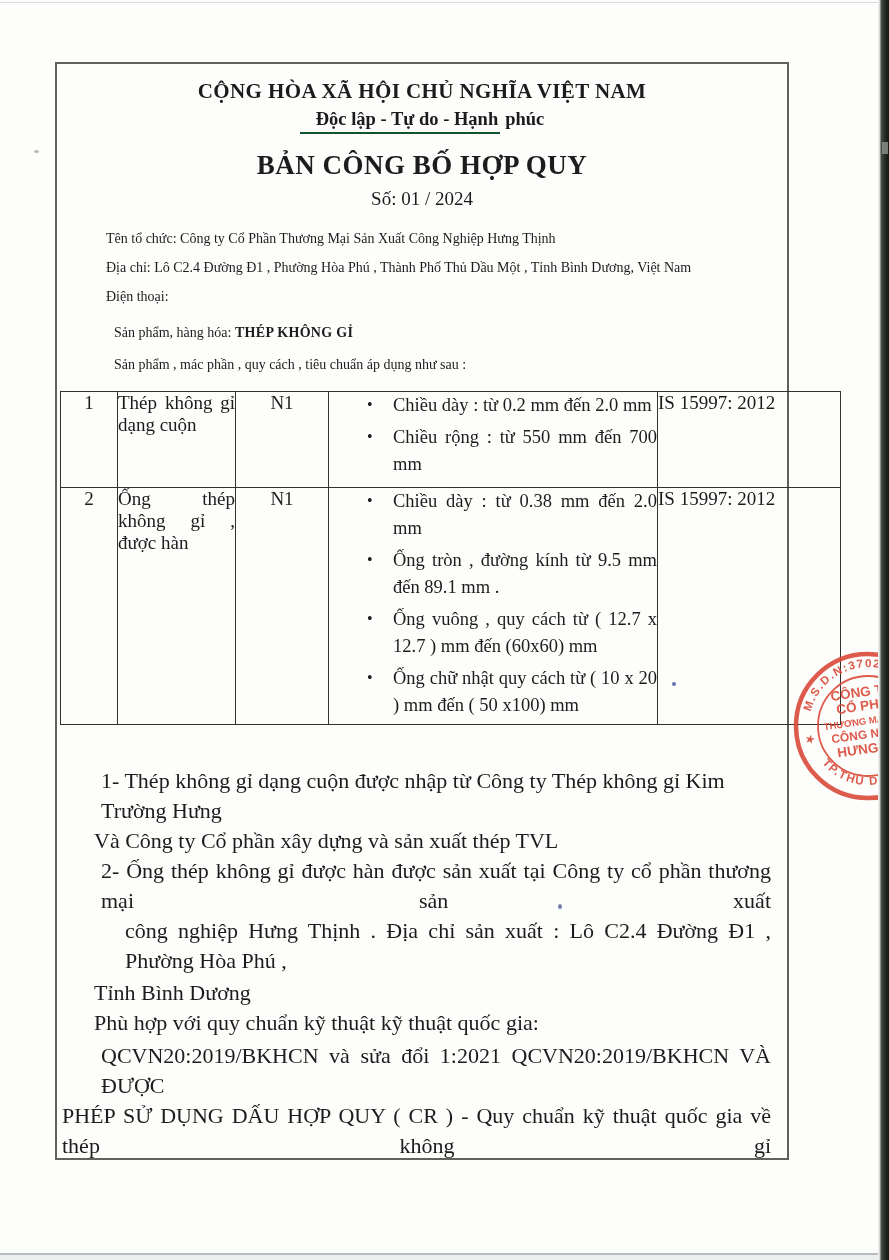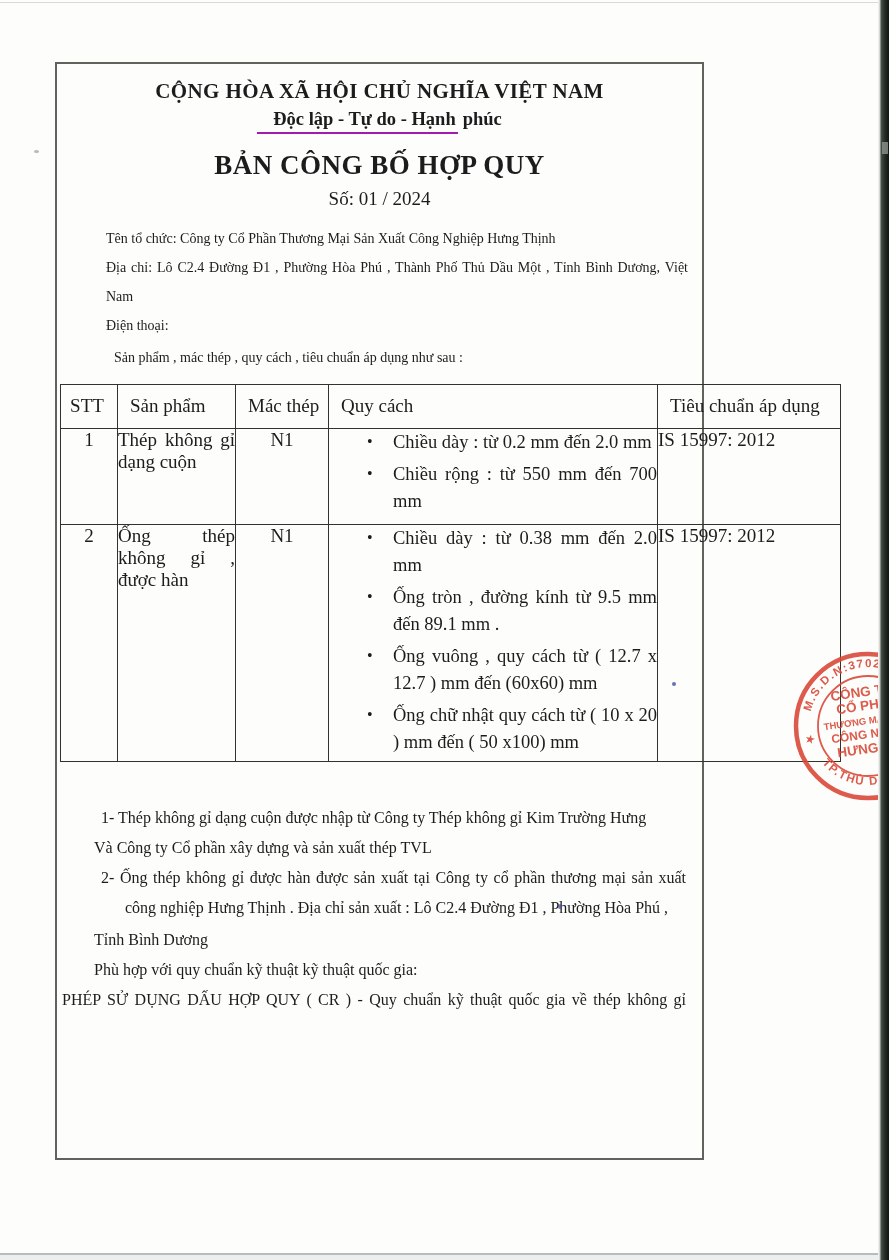--- a/index.html
+++ b/index.html
@@ -19,27 +19,27 @@
     position:absolute;left:0;bottom:0;width:100%;height:5px;z-index:5;
     background:#edefee;border-top:2px solid #b7bcc0;
   }
   .speck{position:absolute;border-radius:50%;z-index:2;}
   .speck-blue1{left:672px;top:682px;width:4px;height:4px;background:#3f53a0;opacity:.8;}
   .speck-blue2{left:558px;top:904px;width:4px;height:5px;background:#44509b;opacity:.75;}
   .speck-gray{left:34px;top:150px;width:5px;height:3px;background:#9b9b97;opacity:.7;}
 
   
   .border-box{
-    position:absolute;left:55px;top:62px;width:649px;height:1098px;
+    position:absolute;left:55px;top:62px;width:734px;height:1098px;
     box-sizing:border-box;border:2px solid #62625d;z-index:1;
   }
   
   .motto1{margin-top:14px;text-align:center;font-weight:bold;font-size:21px;letter-spacing:.4px;line-height:26px;}
   .motto2{margin-top:3px;text-align:center;font-weight:bold;font-size:18.5px;line-height:24px;}
-  .motto2 .ul{display:inline-block;border-bottom:2px solid #a21caf;padding:0 2px 1px 16px;}
+  .motto2 .ul{display:inline-block;border-bottom:2px solid #14532d;padding:0 2px 1px 16px;}
   .motto2 .tail{padding-left:5px;}
   .doc-title{margin-top:16px;text-align:center;font-weight:bold;font-size:27px;letter-spacing:.5px;line-height:30px;}
   .doc-number{margin-top:7px;text-align:center;font-size:19px;line-height:24px;}
 
   
   .intro{margin:13px 14px 12px 49px;font-size:14px;line-height:29px;}
   .intro p{margin:0;}
   .p-address{text-align:justify;}
   .p-product{margin-top:7px !important;padding-left:8px;}
   .p-brand{padding-left:8px;}
@@ -63,21 +63,21 @@
   tr.row2{height:237px;}
   td.cell-stt{text-align:center;padding-top:10px;}
   td.cell-sp{padding:10px 9px 0 11px;text-align:justify;}
   td.cell-mt{text-align:center;padding-top:10px;}
   td.cell-qc{padding:10px 12px 4px 0;}
   td.cell-tc{padding:10px 6px 0 11px;}
   .spec{position:relative;margin:0 0 5px 0;padding-left:64px;line-height:27px;font-size:18.5px;text-align:justify;}
   .spec .bullet{position:absolute;left:38px;top:-1px;font-size:16px;}
 
   
-  .notes{margin:41px 10px 0 0;font-size:16px;line-height:30px;}
+  .notes{margin:41px 10px 0 0;font-size:22px;line-height:30px;}
   .notes div{margin:0;}
   .n0{padding-left:44px;}
   .n1{padding-left:37px;}
   .n2{padding-left:44px;padding-right:6px;text-align:justify;text-align-last:justify;}
   .n3{padding-left:68px;padding-right:6px;text-align:justify;}
   .n4{padding-left:68px;}
   .n5{padding-left:37px;margin-top:2px !important;}
   .n6{padding-left:37px;}
   .n7{padding-left:44px;padding-right:6px;text-align:justify;text-align-last:justify;margin-top:3px !important;}
   .n8{padding-left:5px;padding-right:6px;text-align:justify;text-align-last:justify;}
@@ -99,39 +99,33 @@
     <div class="motto1">CỘNG HÒA XÃ HỘI CHỦ NGHĨA VIỆT NAM</div>
     <div class="motto2"><span class="ul">Độc lập - Tự do - Hạnh</span><span class="tail">phúc</span></div>
 
     <div class="doc-title">BẢN CÔNG BỐ HỢP QUY</div>
     <div class="doc-number">Số: 01 / 2024</div>
 
     <div class="intro">
       <p>Tên tổ chức: Công ty Cổ Phần Thương Mại Sản Xuất Công Nghiệp Hưng Thịnh</p>
       <p class="p-address">Địa chỉ: Lô C2.4 Đường Đ1 , Phường Hòa Phú , Thành Phố Thủ Dầu Một , Tỉnh Bình Dương, Việt Nam</p>
       <p>Điện thoại:</p>
-      <p class="p-table-intro">Sản phẩm , mác thép , quy cách , tiêu chuẩn áp dụng như sau :</p>
+      <p class="p-product"><span>Sản phẩm, hàng hóa: </span><b>THÉP KHÔNG GỈ</b></p>
+      <p class="p-table-intro">Sản phẩm , mác phần , quy cách , tiêu chuẩn áp dụng như sau :</p>
     </div>
 
     <table class="products">
       <colgroup>
           <col class="c1">
           <col class="c2">
           <col class="c3">
           <col class="c4">
           <col class="c5">
         </colgroup>
       <tbody>
-          <tr class="hdr">
-        <th class="c-stt">STT</th>
-        <th>Sản phẩm</th>
-        <th>Mác thép</th>
-        <th>Quy cách</th>
-        <th>Tiêu chuẩn áp dụng</th>
-      </tr>
       <tr class="row1">
         <td class="cell-stt">1</td>
         <td class="cell-sp">Thép không gỉ dạng cuộn</td>
         <td class="cell-mt">N1</td>
         <td class="cell-qc">
           <div class="spec"><span class="bullet">•</span><span>Chiều dày : từ 0.2 mm đến 2.0 mm</span></div>
           <div class="spec"><span class="bullet">•</span><span>Chiều rộng : từ 550 mm đến 700 mm</span></div>
         </td>
         <td class="cell-tc">IS 15997: 2012</td>
       </tr>
@@ -150,20 +144,21 @@
     </tbody>
       </table>
 
     <div class="notes">
       <div class="n0">1- Thép không gỉ dạng cuộn được nhập từ Công ty Thép không gỉ Kim Trường Hưng</div>
       <div class="n1">Và Công ty Cổ phần xây dựng và sản xuất thép TVL</div>
       <div class="n2">2- Ống thép không gỉ được hàn được sản xuất tại Công ty cổ phần thương mại sản xuất</div>
       <div class="n3">công nghiệp Hưng Thịnh . Địa chỉ sản xuất : Lô C2.4 Đường Đ1 , Phường Hòa Phú ,</div>
       <div class="n5">Tỉnh Bình Dương</div>
       <div class="n6">Phù hợp với quy chuẩn kỹ thuật kỹ thuật quốc gia:</div>
+      <div class="n7">QCVN20:2019/BKHCN và sửa đổi 1:2021 QCVN20:2019/BKHCN VÀ ĐƯỢC</div>
       <div class="n8">PHÉP SỬ DỤNG DẤU HỢP QUY ( CR ) - Quy chuẩn kỹ thuật quốc gia về thép không gỉ</div>
     </div>
 
   </div>
 
   <div class="stamp-wrap">
     <svg width="160" height="160" viewBox="0 0 160 160">
       <defs>
         <path id="arcTop" d="M 21.9 69.8 A 59 59 0 0 1 138.1 69.8" fill="none"></path>
         <path id="arcBottom" d="M 31.7 113.8 A 59 59 0 0 0 128.3 113.8" fill="none"></path>

